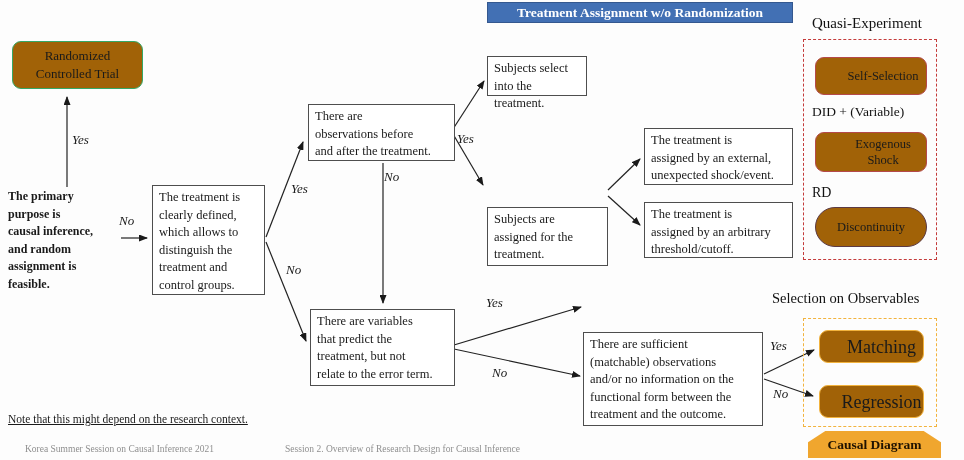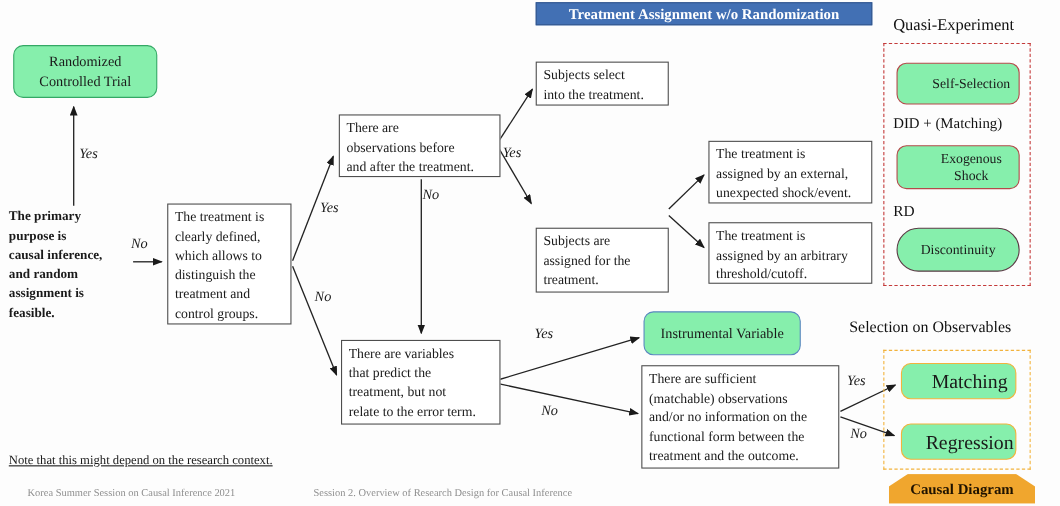--- a/index.html
+++ b/index.html
@@ -1,21 +1,21 @@
 <!DOCTYPE html>
 <html><head>
 <meta charset="utf-8">
 <style>
   html,body{margin:0;padding:0;background:#fff;}
   .canvas{position:relative;width:964px;height:460px;background:#fdfdfd;overflow:hidden;
           font-family:"Liberation Serif",serif;color:#1a1a1a;}
   .arrows{position:absolute;left:0;top:0;z-index:1;pointer-events:none;}
   .bx{position:absolute;z-index:2;background:#fff;border:1.4px solid #4e4e4e;
       font-size:12.5px;line-height:17.5px;padding:3px 6px;white-space:pre-line;box-sizing:border-box;}
-  .rdx{position:absolute;z-index:2;background:#86efac;border-radius:9px;display:flex;align-items:center;
+  .rdx{position:absolute;z-index:2;background:#a16207;border-radius:9px;display:flex;align-items:center;
        justify-content:center;text-align:center;white-space:pre-line;font-size:12.5px;line-height:16px;box-sizing:border-box;}
   .hd{position:absolute;z-index:2;font-size:15px;color:#111;white-space:nowrap;}
   .el{position:absolute;z-index:3;font-style:italic;font-size:13px;color:#1a1a1a;}
   .banner{position:absolute;left:487px;top:2px;width:306px;height:21px;z-index:2;background:#4270b4;
           border:1px solid #34588f;color:#fff;font-weight:bold;font-size:13.5px;display:flex;
           align-items:center;justify-content:center;box-sizing:border-box;}
   .rct{left:12px;top:41px;width:131px;height:48px;border:1.6px solid #34a865;font-size:13px;line-height:18px;}
   .primary{position:absolute;left:8px;top:188px;width:132px;z-index:2;font-weight:bold;
            font-size:12px;line-height:17.5px;white-space:pre-line;}
   .dash-red{position:absolute;left:803px;top:39px;width:134px;height:221px;z-index:1;
@@ -74,21 +74,21 @@
 clearly defined,
 which allows to
 distinguish the
 treatment and
 control groups.</div>
 
   <div class="bx" style="left:308px;top:104px;width:147px;height:57px;">There are
 observations before
 and after the treatment.</div>
 
-  <div class="bx" style="left:487px;top:56px;width:121px;height:40px;">Subjects select
+  <div class="bx" style="left:487px;top:56px;width:100px;height:40px;">Subjects select
 into the treatment.</div>
 
   <div class="bx" style="left:487px;top:163px;width:121px;height:59px;margin-top:44px;">Subjects are
 assigned for the
 treatment.</div>
 
   <div class="bx" style="left:644px;top:128px;width:149px;height:57px;">The treatment is
 assigned by an external,
 unexpected shock/event.</div>
 
@@ -100,26 +100,25 @@
 that predict the
 treatment, but not
 relate to the error term.</div>
 
   <div class="bx" style="left:583px;top:332px;width:180px;height:94px;">There are sufficient
 (matchable) observations
 and/or no information on the
 functional form between the
 treatment and the outcome.</div>
 
-  <div class="rdx bluebox" style="left:585px;top:283px;width:143px;height:40px;">Instrumental Variable</div>
 
   <div class="hd" style="left:812px;top:15px;">Quasi-Experiment</div>
   <div class="dash-red"></div>
   <div class="rdx redbox" style="left:815px;top:57px;width:112px;height:38px;">Self-Selection</div>
-  <div class="hd" style="left:812px;top:104px;font-size:13.5px;">DID + (Matching)</div>
+  <div class="hd" style="left:812px;top:104px;font-size:13.5px;">DID + (Variable)</div>
   <div class="rdx redbox" style="left:815px;top:132px;width:112px;height:40px;">Exogenous
 Shock</div>
   <div class="hd" style="left:812px;top:185px;font-size:14px;">RD</div>
   <div class="rdx darkbox" style="left:815px;top:207px;width:112px;height:40px;border-radius:20px;">Discontinuity</div>
 
   <div class="hd" style="left:772px;top:290px;font-size:14.5px;">Selection on Observables</div>
   <div class="dash-gold"></div>
   <div class="rdx goldbox" style="left:819px;top:330px;width:105px;height:33px;">Matching</div>
   <div class="rdx goldbox" style="left:819px;top:385px;width:105px;height:33px;">Regression</div>
   <div class="causal">Causal Diagram</div>

